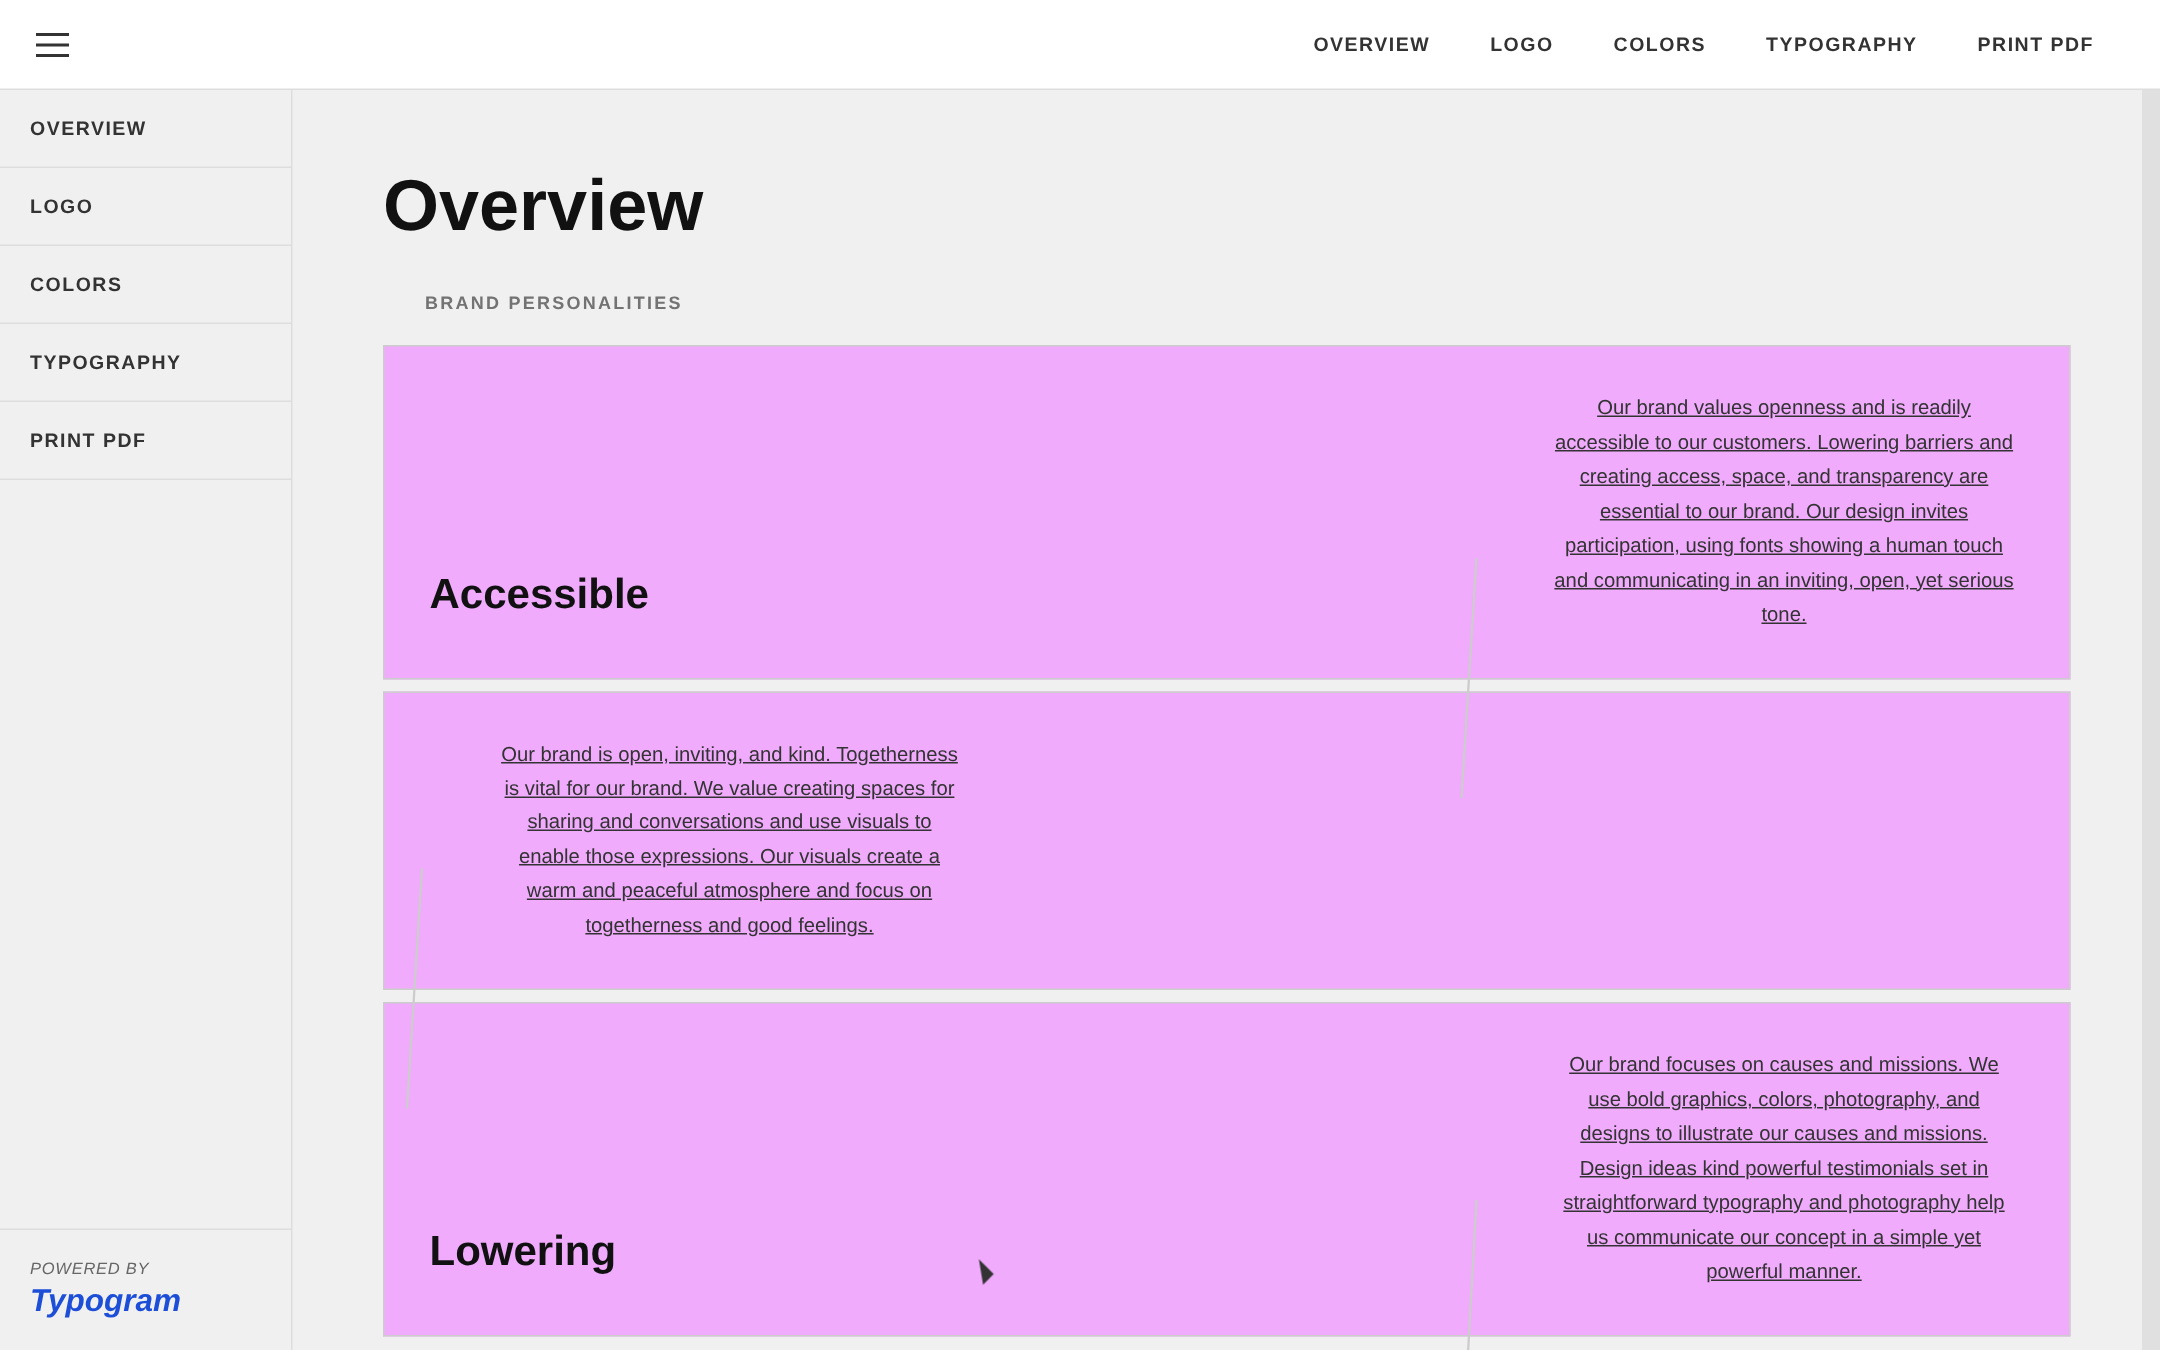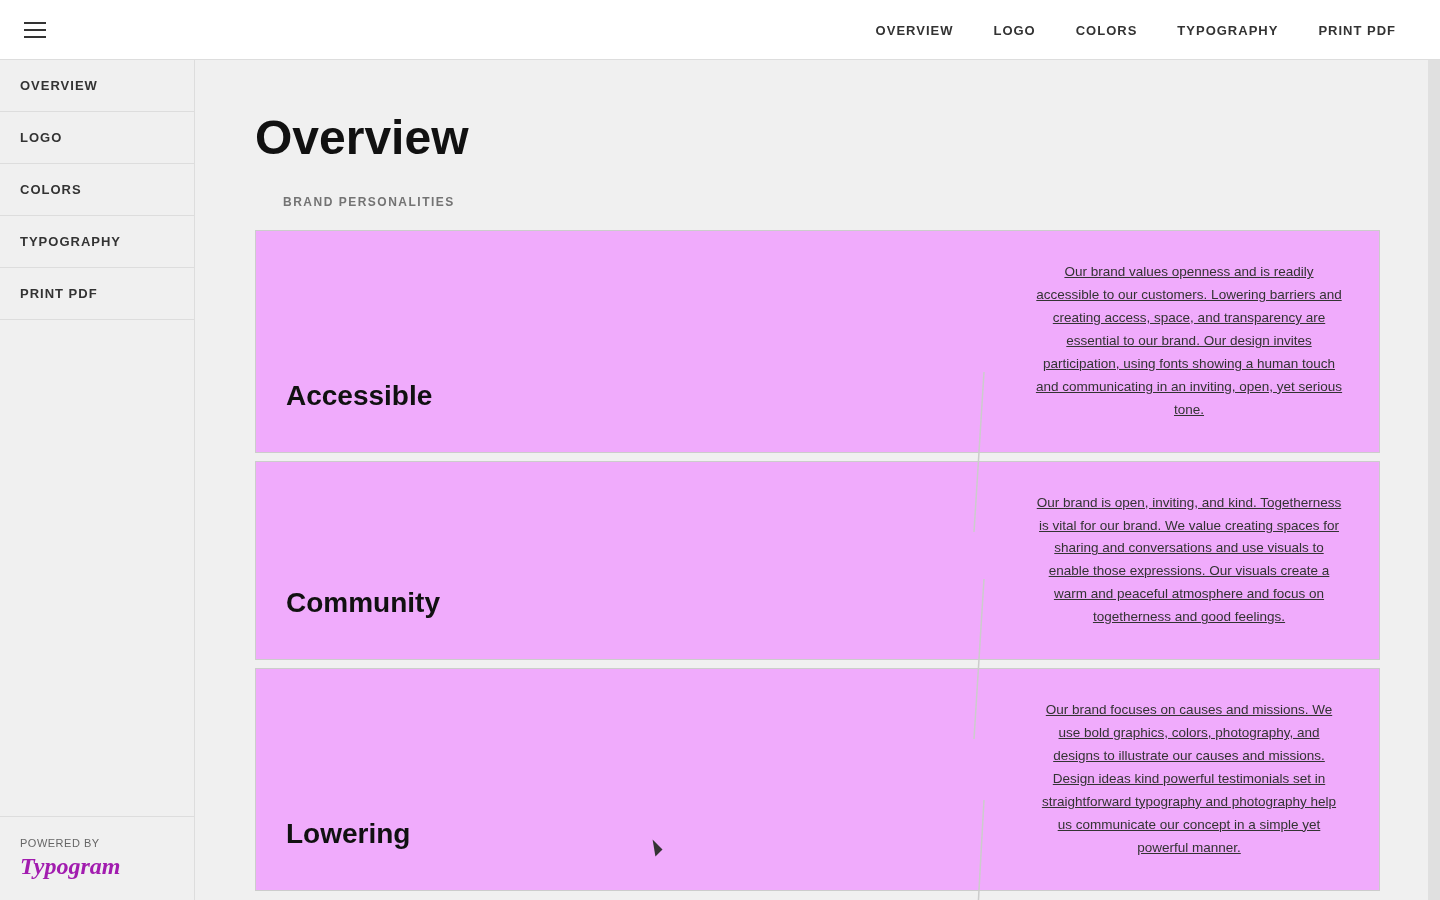--- a/index.html
+++ b/index.html
@@ -119,28 +119,29 @@
     }
 
     .sidebar-powered .powered-label {
       font-family: Arial, sans-serif;
       font-size: 11px;
       color: #666;
       text-transform: uppercase;
       letter-spacing: 0.5px;
       display: block;
       margin-bottom: 4px;
+      font-style: italic;
     }
 
     .sidebar-powered .brand-name {
-      font-family: Liberation Serif, serif;
+      font-family: Liberation Sans, sans-serif;
       font-style: italic;
       font-weight: 700;
-      font-size: 24px;
-      color: #a21caf;
+      font-size: 21px;
+      color: #1d4ed8;
     }
 
     
     .content {
       flex: 1;
       overflow-y: auto;
       background: #f0f0f0;
       padding: 50px 60px 60px 60px;
     }
 
@@ -306,23 +307,20 @@
         <svg width="30" height="180" viewBox="0 0 30 180">
           <line x1="20" y1="10" x2="10" y2="170" stroke="#ccc" stroke-width="1.5"></line>
         </svg>
       </div>
       <div class="card-right">
         <p>Our brand values openness and is readily accessible to our customers. Lowering barriers and creating access, space, and transparency are essential to our brand. Our design invites participation, using fonts showing a human touch and communicating in an inviting, open, yet serious tone.</p>
       </div>
     </div>
 
     <div class="personality-card">
-      <div class="card-left">
-        <h2 class="card-title">Community</h2>
-      </div>
       <div class="card-divider">
         <svg width="30" height="180" viewBox="0 0 30 180">
           <line x1="20" y1="10" x2="10" y2="170" stroke="#ccc" stroke-width="1.5"></line>
         </svg>
       </div>
       <div class="card-right">
         <p>Our brand is open, inviting, and kind. Togetherness is vital for our brand. We value creating spaces for sharing and conversations and use visuals to enable those expressions. Our visuals create a warm and peaceful atmosphere and focus on togetherness and good feelings.</p>
       </div>
     </div>
 

